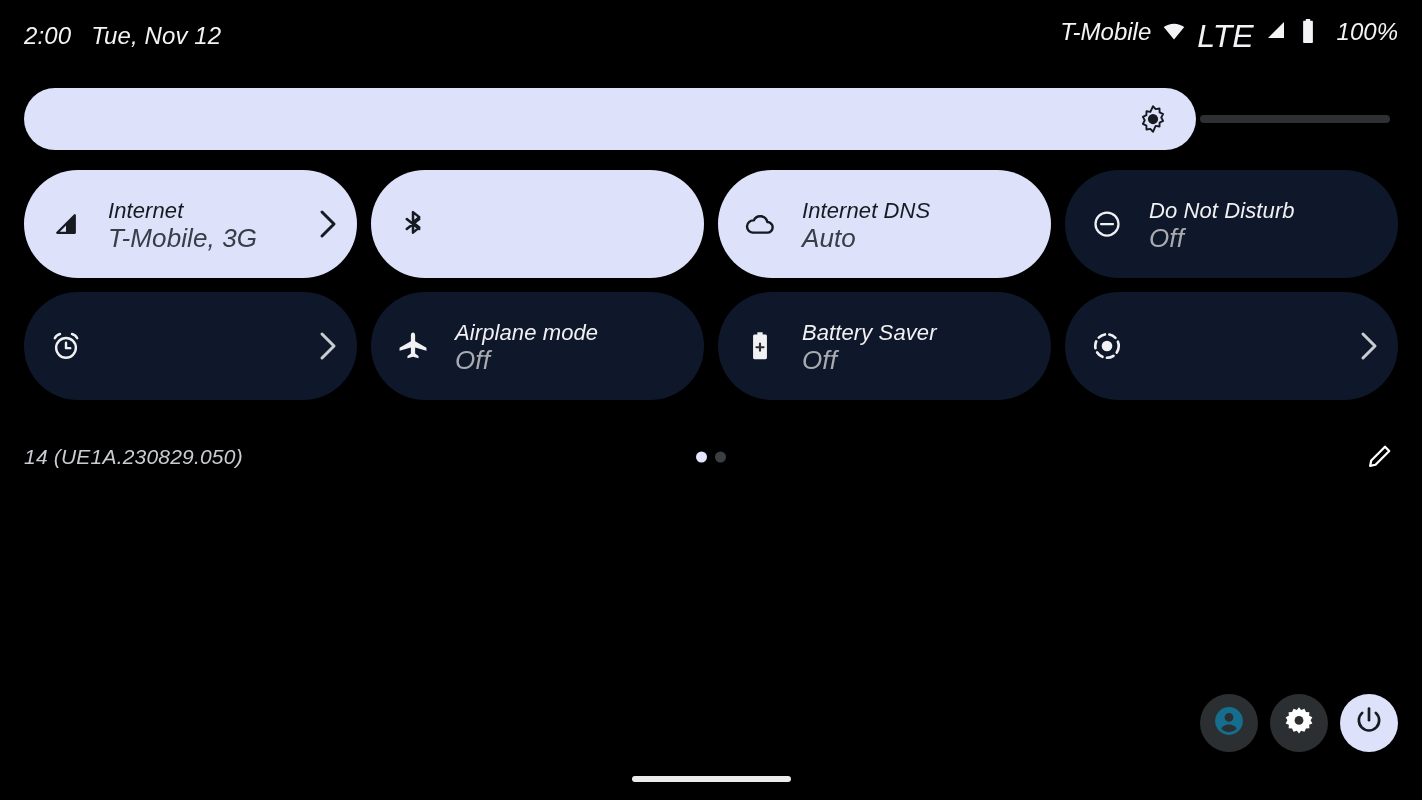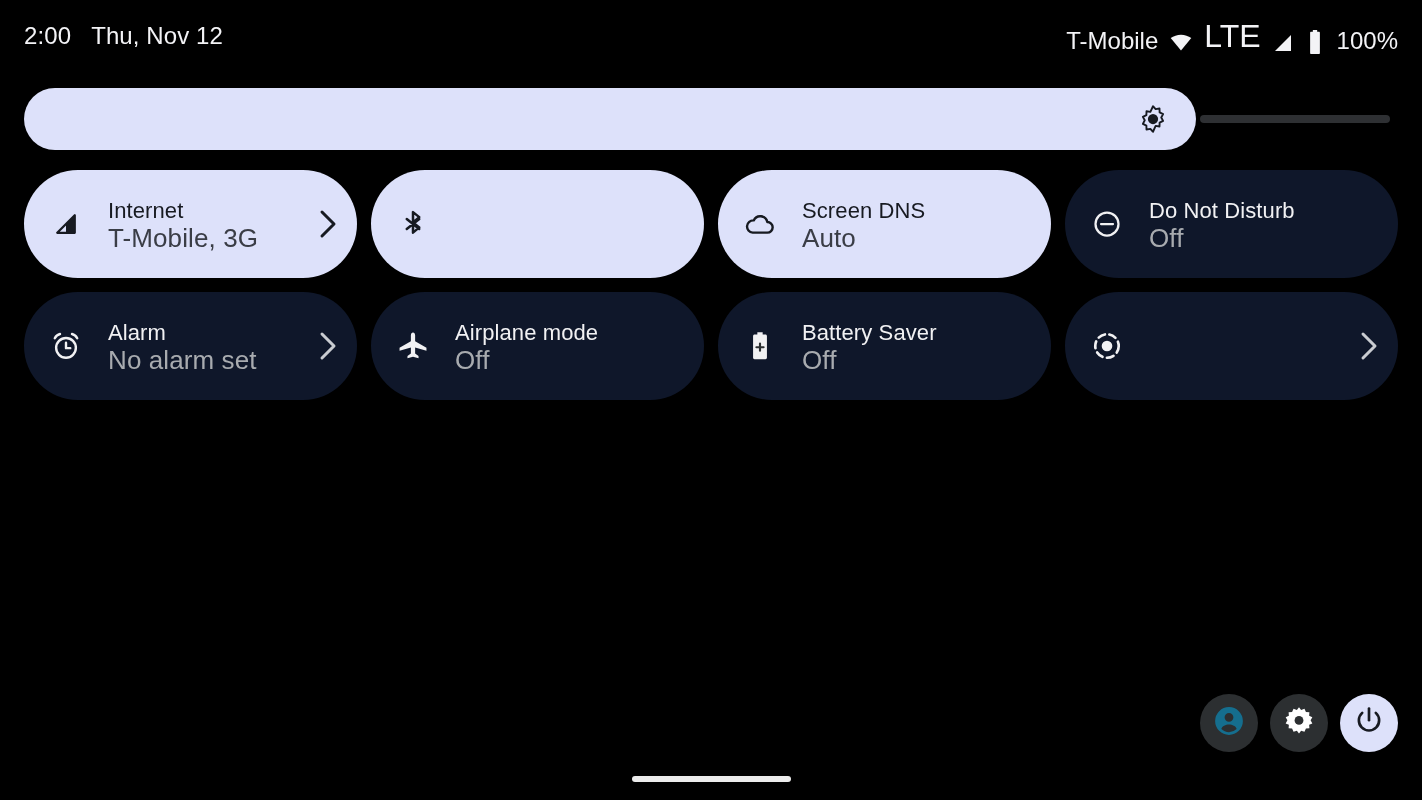--- a/index.html
+++ b/index.html
@@ -6,39 +6,40 @@
   html, body {
     width: 1422px; height: 800px;
     background: #000000;
     font-family: "Liberation Sans", sans-serif;
     overflow: hidden;
   }
   #screen {
     position: relative;
     width: 1422px; height: 632px;
     background: #000000;
+    font-style: italic;
   }
 
   
   #status-bar {
     position: absolute; top: 0; left: 0;
     width: 1422px; height: 72px;
     display: flex; align-items: center;
     padding: 0 24px;
     color: #ffffff;
   }
   .sb-left { display: flex; align-items: center; gap: 20px; }
   .sb-right {
     margin-left: auto;
-    display: flex; align-items: flex-end; gap: 10px;
+    display: flex; align-items: flex-start; gap: 10px;
   }
   .sb-text { font-size: 24px; letter-spacing: 0.1px; color: #f3f3f6; }
   .sb-carrier { font-size: 24px; color: #f3f3f6; }
   .sb-lte { font-size: 32px; color: #f3f3f6; }
-  .sb-pct { font-size: 24px; color: #f3f3f6; margin-left: 2px; }
+  .sb-pct { font-size: 24px; color: #f3f3f6; margin-left: 9px; }
   .sb-icon { display: inline-flex; align-items: center; justify-content: center; }
 
   
   #brightness-row {
     position: absolute; left: 24px; top: 88px;
     width: 1374px; height: 62px;
   }
   #brightness-slider {
     position: absolute; left: 0; top: 0;
     width: 1374px; height: 62px;
@@ -149,21 +150,21 @@
   }
 </style>
 </head>
 <body>
 
 <div id="screen">
 
   <div id="status-bar">
     <div class="sb-left">
       <span class="sb-text">2:00</span>
-      <span class="sb-text">Thu, Nov 12</span>
+      <span class="sb-text">Tue, Nov 12</span>
     </div>
     <div class="sb-right">
       <span class="sb-carrier">T-Mobile</span>
       <span class="sb-icon">
         <svg width="26" height="26" viewBox="0 0 24 24">
           <path d="M2.5 8.4C5.2 6.3 8.5 5.2 12 5.2s6.8 1.1 9.5 3.2L12 19.8 2.5 8.4z" fill="#f3f3f6"></path>
         </svg>
       </span>
       <span class="sb-lte">LTE</span>
       <span class="sb-icon">
@@ -222,21 +223,21 @@
       <span class="tile-chevron hidden"></span>
     </div>
 
     <div class="tile on">
       <span class="tile-icon">
         <svg width="32" height="32" viewBox="0 0 24 24">
           <path d="M6.5 18.5h11a4 4 0 000-8 5.4 5.4 0 00-10.2-1.2A3.6 3.6 0 006.5 18.5z" fill="none" stroke="#171a21" stroke-width="1.8" stroke-linejoin="round"></path>
         </svg>
       </span>
       <span class="tile-labels">
-        <span class="tile-title">Screen DNS</span>
+        <span class="tile-title">Internet DNS</span>
         <span class="tile-sub">Auto</span>
       </span>
       <span class="tile-chevron hidden"></span>
     </div>
 
     <div class="tile off">
       <span class="tile-icon">
         <svg width="30" height="30" viewBox="0 0 24 24">
           <circle cx="12" cy="12" r="9.2" fill="none" stroke="#f1f1f3" stroke-width="1.8"></circle>
           <path d="M7.2 12h9.6" stroke="#f1f1f3" stroke-width="1.8" stroke-linecap="round"></path>
@@ -250,24 +251,20 @@
     </div>
 
     <div class="tile off">
       <span class="tile-icon">
         <svg width="32" height="32" viewBox="0 0 24 24">
           <circle cx="12" cy="13.4" r="7.4" fill="none" stroke="#f1f1f3" stroke-width="1.8"></circle>
           <path d="M12 9.6v4h3.2" fill="none" stroke="#f1f1f3" stroke-width="1.8" stroke-linecap="round" stroke-linejoin="round"></path>
           <path d="M3.6 6.2C4.4 4.6 5.8 3.4 7.5 3M20.4 6.2c-.8-1.6-2.2-2.8-3.9-3.2" fill="none" stroke="#f1f1f3" stroke-width="1.8" stroke-linecap="round"></path>
         </svg>
       </span>
-      <span class="tile-labels">
-        <span class="tile-title">Alarm</span>
-        <span class="tile-sub">No alarm set</span>
-      </span>
       <span class="tile-chevron">
         <svg width="20" height="30" viewBox="0 0 12 20">
           <path d="M2 2l8 8-8 8" fill="none" stroke="#c9ccd1" stroke-width="2" stroke-linecap="round" stroke-linejoin="round"></path>
         </svg>
       </span>
     </div>
 
     <div class="tile off">
       <span class="tile-icon">
         <svg width="34" height="34" viewBox="0 0 24 24">
@@ -304,20 +301,34 @@
       </span>
       <span class="tile-chevron">
         <svg width="20" height="30" viewBox="0 0 12 20">
           <path d="M2 2l8 8-8 8" fill="none" stroke="#c9ccd1" stroke-width="2" stroke-linecap="round" stroke-linejoin="round"></path>
         </svg>
       </span>
     </div>
 
   </div>
 
+  <div id="footer-row">
+    <span id="build-label">14 (UE1A.230829.050)</span>
+    <div id="page-dots">
+      <span class="dot active"></span>
+      <span class="dot inactive"></span>
+    </div>
+    <div id="edit-button">
+      <span>
+        <svg width="30" height="30" viewBox="0 0 24 24">
+          <path d="M4.2 16.4l11-11 3.4 3.4-11 11-4.3.9.9-4.3z" fill="none" stroke="#ffffff" stroke-width="1.8" stroke-linejoin="round"></path>
+        </svg>
+      </span>
+    </div>
+  </div>
 
   <div id="action-buttons">
     <div class="action-btn dark">
       <span>
         <svg width="34" height="34" viewBox="0 0 24 24">
           <path d="M12 2.2A9.8 9.8 0 1012 21.8 9.8 9.8 0 0012 2.2zm0 4.1a3.1 3.1 0 110 6.2 3.1 3.1 0 010-6.2zm0 13.6a7.7 7.7 0 01-5.4-2.2c.5-2.1 3-3.2 5.4-3.2s4.9 1.1 5.4 3.2A7.7 7.7 0 0112 19.9z" fill="#156e8e"></path>
         </svg>
       </span>
     </div>
     <div class="action-btn dark">

